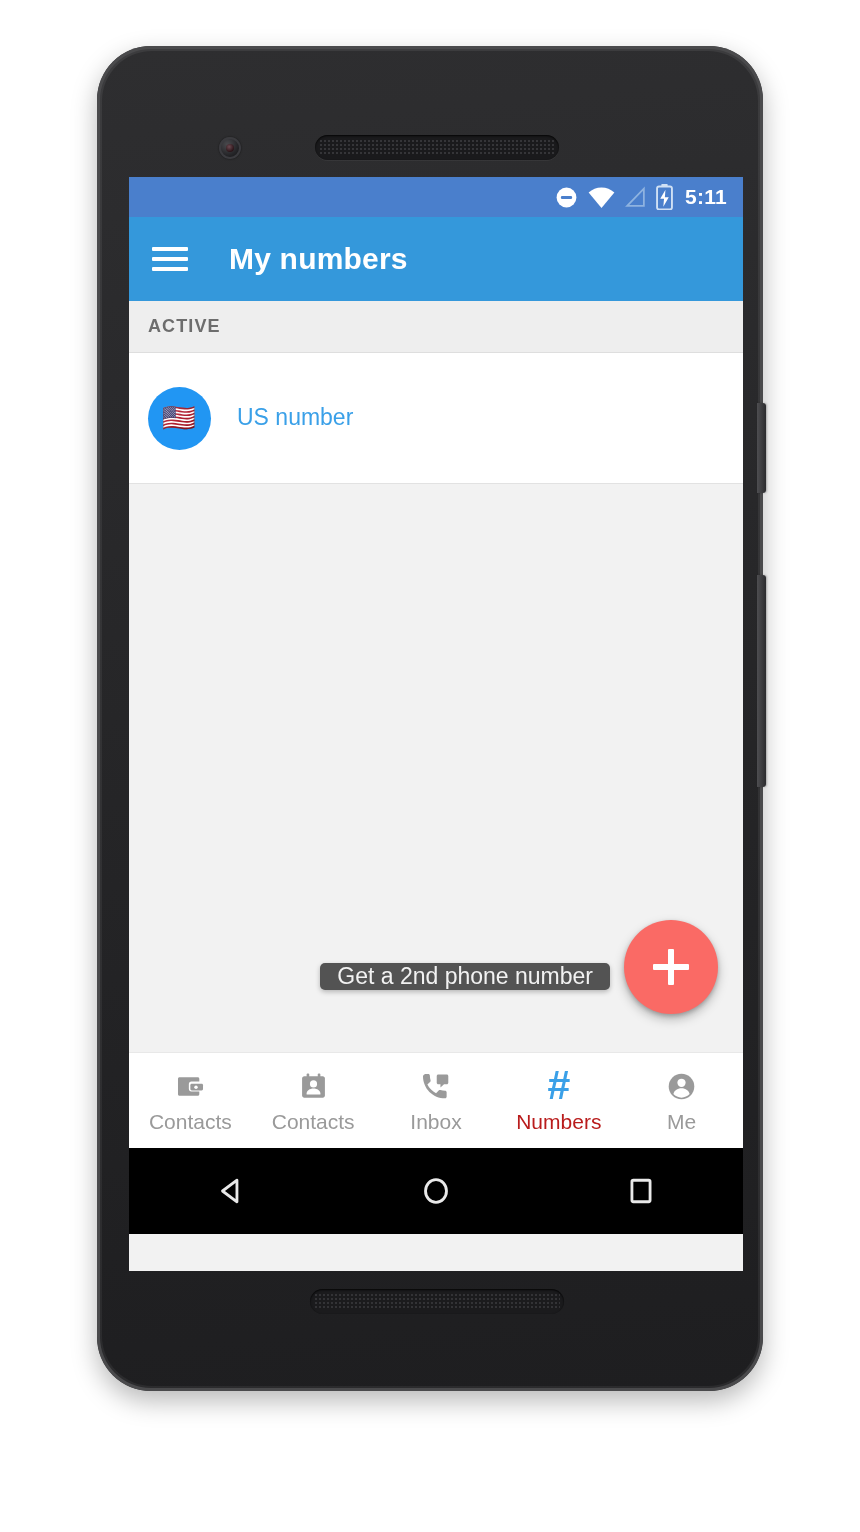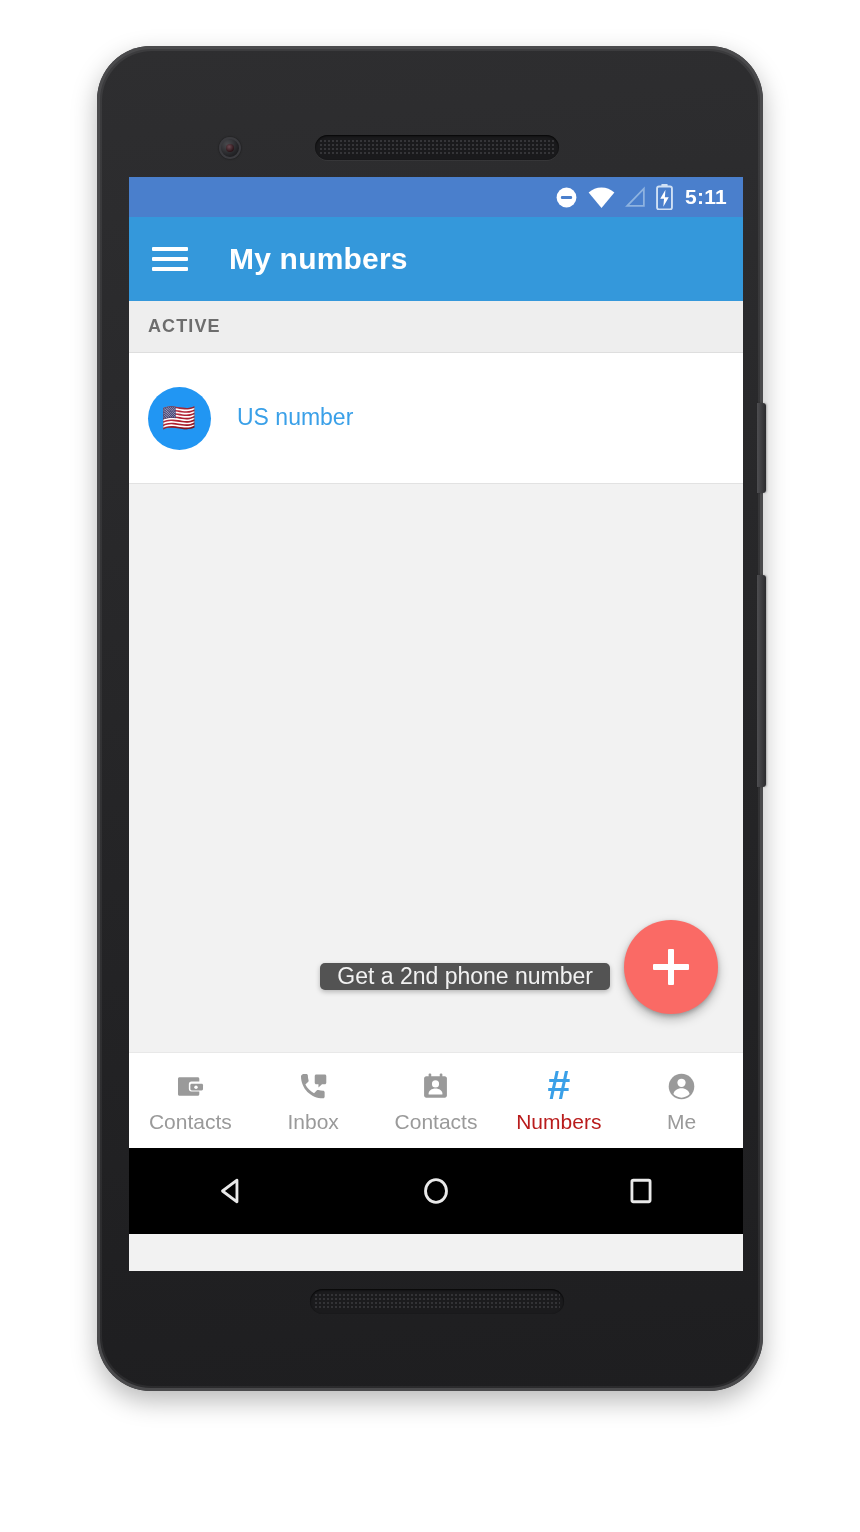--- a/index.html
+++ b/index.html
@@ -295,40 +295,40 @@
                 <path d="M12.9 10.0h7.2c.6 0 1.0.4 1.0 1.0v2.9c0 .6-.4 1.0-1.0 1.0h-7.2c-.6 0-1.0-.4-1.0-1.0v-2.9c0-.6.4-1.0 1.0-1.0z"></path>
                 <circle cx="16.0" cy="12.5" r="1.25" fill="#ffffff"></circle>
               </svg>
             </span>
             <span class="nav-label">Contacts</span>
           </div>
 
           <div class="nav-item">
             <span class="nav-icon">
               <svg width="33" height="33" viewBox="0 0 24 24" fill="#9a9a9a">
-                <path d="M4.0 3.4c-.6 0-1.1.5-1.1 1.1 0 8.9 7.2 16.1 16.1 16.1.6 0 1.1-.5 1.1-1.1v-3.3c0-.6-.5-1.1-1.1-1.1-1.2 0-2.3-.2-3.4-.5-.4-.1-.8 0-1.1.2l-2.1 2.1c-2.7-1.4-4.9-3.6-6.3-6.3l2.1-2.1c.3-.3.4-.7.2-1.1-.3-1.1-.5-2.2-.5-3.4 0-.6-.5-1.1-1.1-1.1H4.0z"></path>
-                <path d="M14.0 3.2h6.2c.6 0 1.1.5 1.1 1.1v5.0c0 .6-.5 1.1-1.1 1.1h-2.0l-2.6 2.3V10.4h-1.6c-.6 0-1.1-.5-1.1-1.1v-5.0c0-.6.5-1.1 1.1-1.1z"></path>
-              </svg>
-            </span>
-            <span class="nav-label">Inbox</span>
-          </div>
-
-          <div class="nav-item">
-            <span class="nav-icon">
-              <svg width="33" height="33" viewBox="0 0 24 24" fill="#9a9a9a">
                 <rect x="7.0" y="2.6" width="1.9" height="3.0" rx="0.7"></rect>
                 <rect x="15.1" y="2.6" width="1.9" height="3.0" rx="0.7"></rect>
                 <path d="M5.3 4.5h13.4c.9 0 1.6.7 1.6 1.6v12.4c0 .9-.7 1.6-1.6 1.6H5.3c-.9 0-1.6-.7-1.6-1.6V6.1c0-.9.7-1.6 1.6-1.6z"></path>
                 <circle cx="12" cy="10.1" r="2.6" fill="#ffffff"></circle>
                 <path d="M12 13.4c2.8 0 5.0 1.7 5.0 3.5v1.0H7.0v-1.0c0-1.8 2.2-3.5 5.0-3.5z" fill="#ffffff"></path>
               </svg>
             </span>
             <span class="nav-label">Contacts</span>
           </div>
 
+          <div class="nav-item">
+            <span class="nav-icon">
+              <svg width="33" height="33" viewBox="0 0 24 24" fill="#9a9a9a">
+                <path d="M4.0 3.4c-.6 0-1.1.5-1.1 1.1 0 8.9 7.2 16.1 16.1 16.1.6 0 1.1-.5 1.1-1.1v-3.3c0-.6-.5-1.1-1.1-1.1-1.2 0-2.3-.2-3.4-.5-.4-.1-.8 0-1.1.2l-2.1 2.1c-2.7-1.4-4.9-3.6-6.3-6.3l2.1-2.1c.3-.3.4-.7.2-1.1-.3-1.1-.5-2.2-.5-3.4 0-.6-.5-1.1-1.1-1.1H4.0z"></path>
+                <path d="M14.0 3.2h6.2c.6 0 1.1.5 1.1 1.1v5.0c0 .6-.5 1.1-1.1 1.1h-2.0l-2.6 2.3V10.4h-1.6c-.6 0-1.1-.5-1.1-1.1v-5.0c0-.6.5-1.1 1.1-1.1z"></path>
+              </svg>
+            </span>
+            <span class="nav-label">Inbox</span>
+          </div>
+
           <div class="nav-item active">
             <span class="nav-icon">
               <span class="hash-glyph">#</span>
             </span>
             <span class="nav-label">Numbers</span>
           </div>
 
           <div class="nav-item">
             <span class="nav-icon">
               <svg width="33" height="33" viewBox="0 0 24 24" fill="#9a9a9a">

